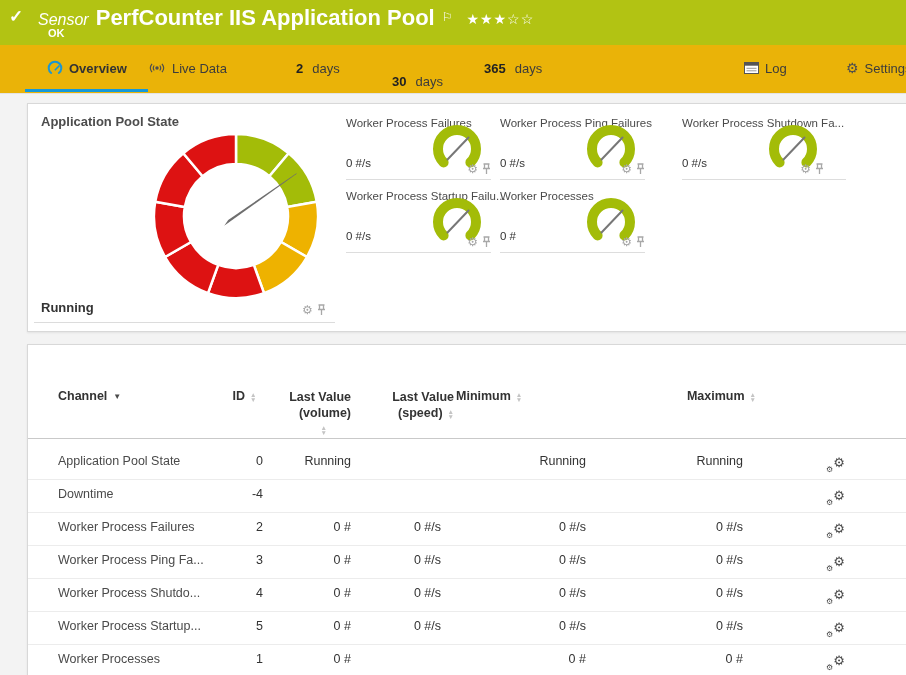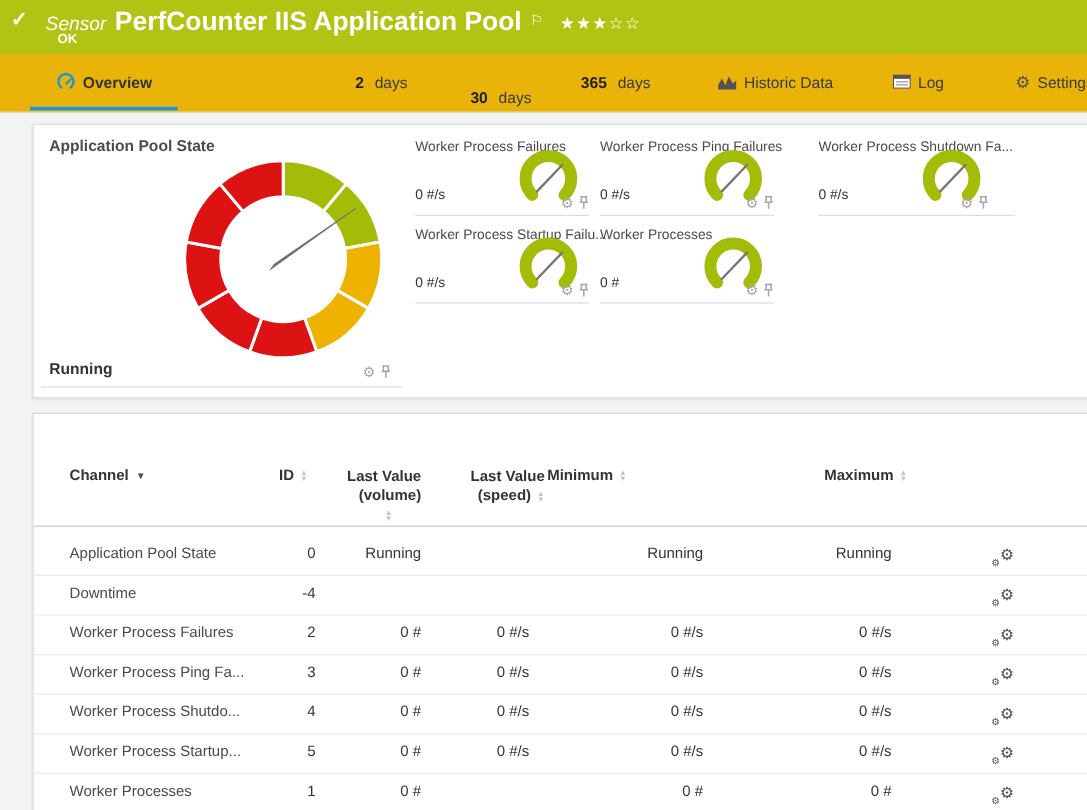--- a/index.html
+++ b/index.html
@@ -82,37 +82,38 @@
 </div>
 
 <div class="tabbar">
   <div class="tab active" style="left:47px;">
     <svg width="16" height="16" viewBox="0 0 16 16">
       <path d="M4.2 13 A6.3 6.3 0 1 1 11.8 13" fill="none" stroke="#1a96d4" stroke-width="2" stroke-linecap="round"></path>
       <line x1="7.8" y1="10.2" x2="12.4" y2="5.6" stroke="#1a96d4" stroke-width="1.6"></line>
     </svg>
     <span>Overview</span>
   </div>
+  <div class="tab" style="left:148px;">
+    <svg width="18" height="14" viewBox="0 0 18 14">
+      <circle cx="9" cy="7" r="1.7" fill="#4e4e4e"></circle>
+      <path d="M6.2 4.5 A4.2 4.2 0 0 0 6.2 9.5 M4 2.8 A6.8 6.8 0 0 0 4 11.2 M11.8 4.5 A4.2 4.2 0 0 1 11.8 9.5 M14 2.8 A6.8 6.8 0 0 1 14 11.2" fill="none" stroke="#4e4e4e" stroke-width="1.2"></path>
+    </svg>
+    <span>Live Data</span>
+  </div>
   <div class="tab" style="left:296px;">
     <b>2</b>
     <span>days</span>
   </div>
   <div class="tab" style="left:392px;margin-top:13px;">
     <b>30</b>
     <span>days</span>
   </div>
   <div class="tab" style="left:484px;">
     <b>365</b>
     <span>days</span>
-  </div>
-  <div class="tab" style="left:598px;">
-    <svg width="16" height="13" viewBox="0 0 16 13">
-      <path d="M0.5 12.5 V9 L3.5 3.5 L6.5 9 L9.5 1.5 L12.5 7.5 L15.5 5 V12.5 Z" fill="#525252"></path>
-    </svg>
-    <span>Historic Data</span>
   </div>
   <div class="tab" style="left:744px;">
     <svg width="15" height="12" viewBox="0 0 15 12">
       <rect x="0.5" y="0.5" width="14" height="11" fill="#fff" stroke="#555"></rect>
       <rect x="0.5" y="0.5" width="14" height="3.2" fill="#555"></rect>
       <line x1="2.5" y1="6.3" x2="12.5" y2="6.3" stroke="#9a9a9a"></line>
       <line x1="2.5" y1="8.8" x2="12.5" y2="8.8" stroke="#9a9a9a"></line>
     </svg>
     <span>Log</span>
   </div>

